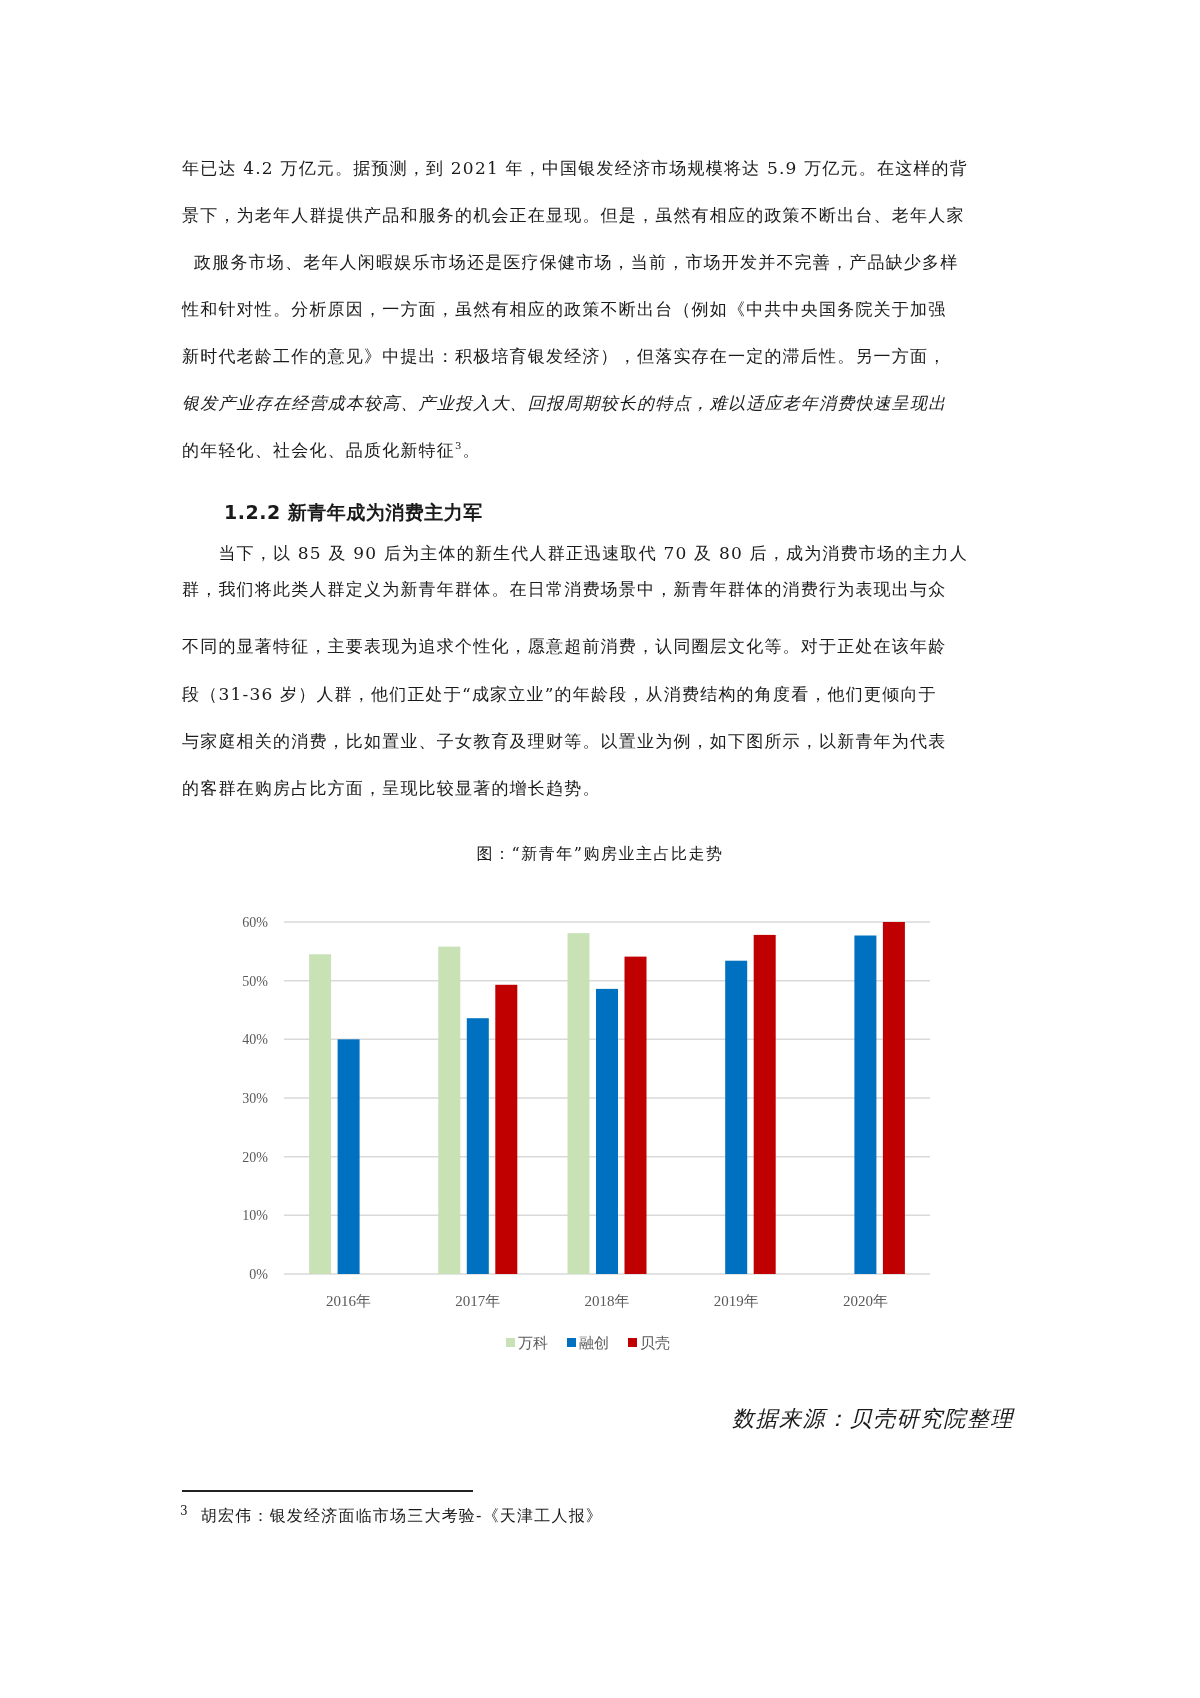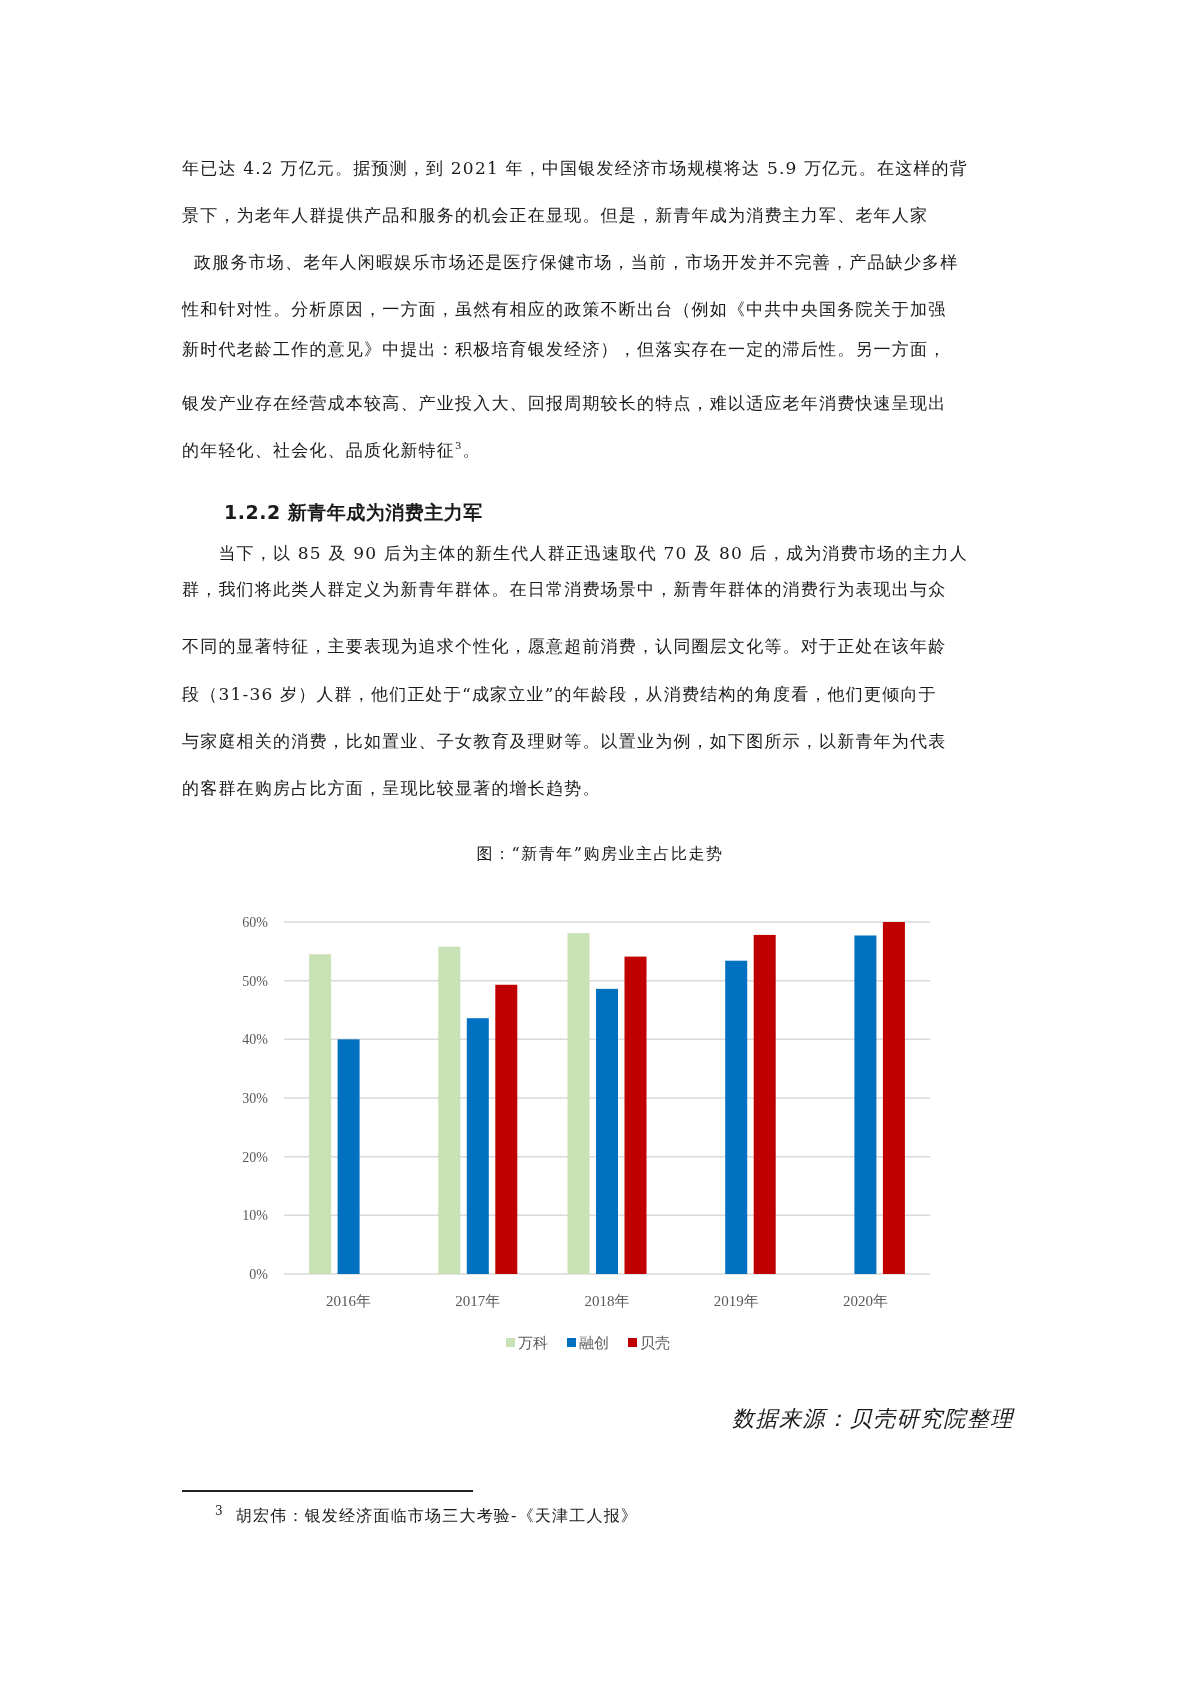--- a/index.html
+++ b/index.html
@@ -6,37 +6,37 @@
     body { width: 1200px; height: 1698px; position: relative; overflow: hidden;
            font-family: "DejaVu Serif", "Liberation Serif", serif; color: #1a1a1a; }
     .para { position: absolute; left: 182px; width: 836px; font-size: 17px; letter-spacing: 1.2px; }
     .line { position: absolute; left: 0; white-space: nowrap; height: 24px; line-height: 24px; }
     .heading { position: absolute; left: 224px; top: 500px; font-size: 19px; font-weight: bold;
                font-family: "DejaVu Sans", "Liberation Sans", sans-serif; white-space: nowrap; letter-spacing: 0.5px; }
     sup { font-size: 10px; vertical-align: super; line-height: 0; }
     .caption { position: absolute; top: 844px; left: 0; width: 1200px; text-align: center; font-size: 16px; letter-spacing: 1.5px; white-space: nowrap; }
     .source { position: absolute; top: 1404px; right: 186px; font-size: 22px; letter-spacing: 1.5px; white-space: nowrap; font-style: italic; }
     .fn-rule { position: absolute; left: 182px; top: 1490px; width: 291px; height: 1.5px; background: #222; }
-    .footnote { position: absolute; left: 180px; top: 1506px; font-size: 16px; letter-spacing: 1.2px; white-space: nowrap; margin-left: 35px; }
+    .footnote { position: absolute; left: 180px; top: 1506px; font-size: 16px; letter-spacing: 1.2px; white-space: nowrap; }
     .footnote .fn-num { font-size: 12px; position: relative; top: -6px; margin-right: 12px; }
     #chart { position: absolute; left: 0; top: 0; }
     .tick { font-family: "Liberation Serif", "DejaVu Serif", serif; font-size: 14px; fill: #595959; }
     .xlabel { font-family: "Liberation Serif", "DejaVu Serif", serif; font-size: 15px; fill: #595959; }
     .legend { font-family: "DejaVu Sans", "Liberation Sans", sans-serif; font-size: 15px; fill: #595959; }
   </style>
 </head>
 <body>
 
 <div class="para" style="top:156px;">
   <div class="line" style="top:0px;">年已达 4.2 万亿元。据预测，到 2021 年，中国银发经济市场规模将达 5.9 万亿元。在这样的背</div>
-  <div class="line" style="top:47px;">景下，为老年人群提供产品和服务的机会正在显现。但是，新青年成为消费主力军、老年人家</div>
+  <div class="line" style="top:47px;">景下，为老年人群提供产品和服务的机会正在显现。但是，虽然有相应的政策不断出台、老年人家</div>
   <div class="line" style="top:94px;margin-left:12px;">政服务市场、老年人闲暇娱乐市场还是医疗保健市场，当前，市场开发并不完善，产品缺少多样</div>
   <div class="line" style="top:141px;">性和针对性。分析原因，一方面，虽然有相应的政策不断出台（例如《中共中央国务院关于加强</div>
-  <div class="line" style="top:181px;">新时代老龄工作的意见》中提出：积极培育银发经济），但落实存在一定的滞后性。另一方面，</div>
-  <div class="line" style="top:235px;">银发产业存在经营成本较高、产业投入大、回报周期较长的特点，难以适应老年消费快速呈现出</div>
+  <div class="line" style="top:188px;">新时代老龄工作的意见》中提出：积极培育银发经济），但落实存在一定的滞后性。另一方面，</div>
+  <div class="line" style="top:235px;font-style:italic;">银发产业存在经营成本较高、产业投入大、回报周期较长的特点，难以适应老年消费快速呈现出</div>
   <div class="line" style="top:282px;text-align:right;">
     <span>的年轻化、社会化、品质化新特征</span><sup>3</sup><span>。</span>
   </div>
 </div>
 
 <div class="heading">1.2.2 新青年成为消费主力军</div>
 
 <div class="para" style="top:541px;">
   <div class="line" style="top:0px;">　　当下，以 85 及 90 后为主体的新生代人群正迅速取代 70 及 80 后，成为消费市场的主力人</div>
   <div class="line" style="top:36px;">群，我们将此类人群定义为新青年群体。在日常消费场景中，新青年群体的消费行为表现出与众</div>

